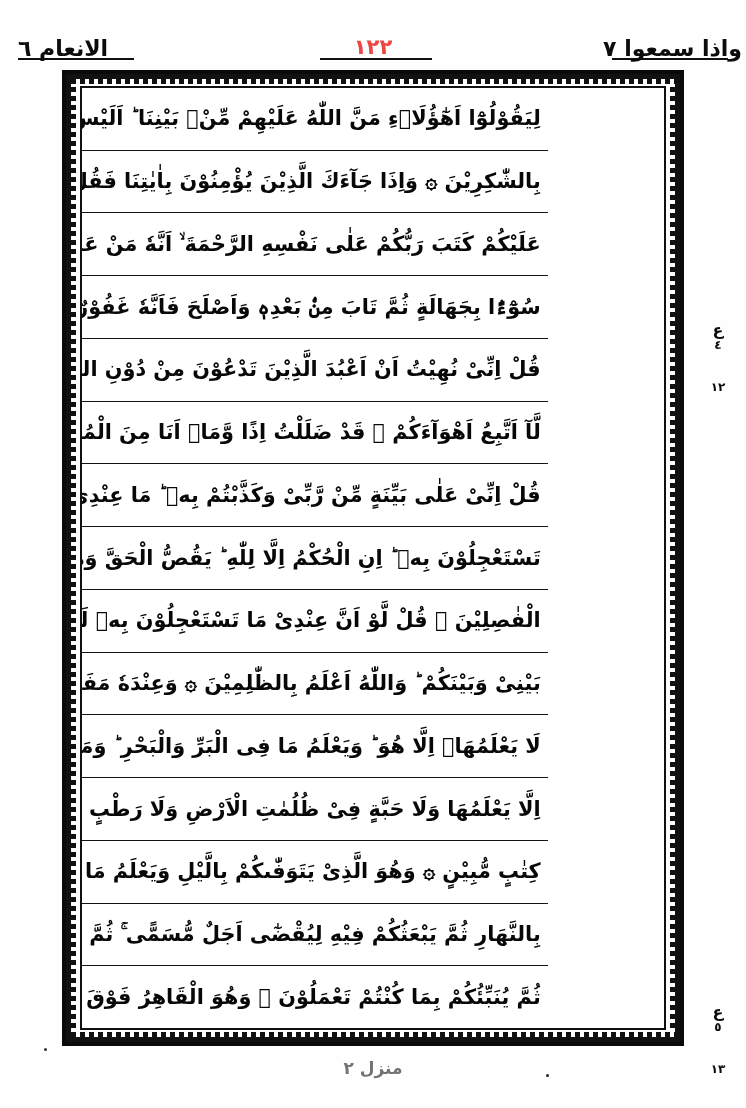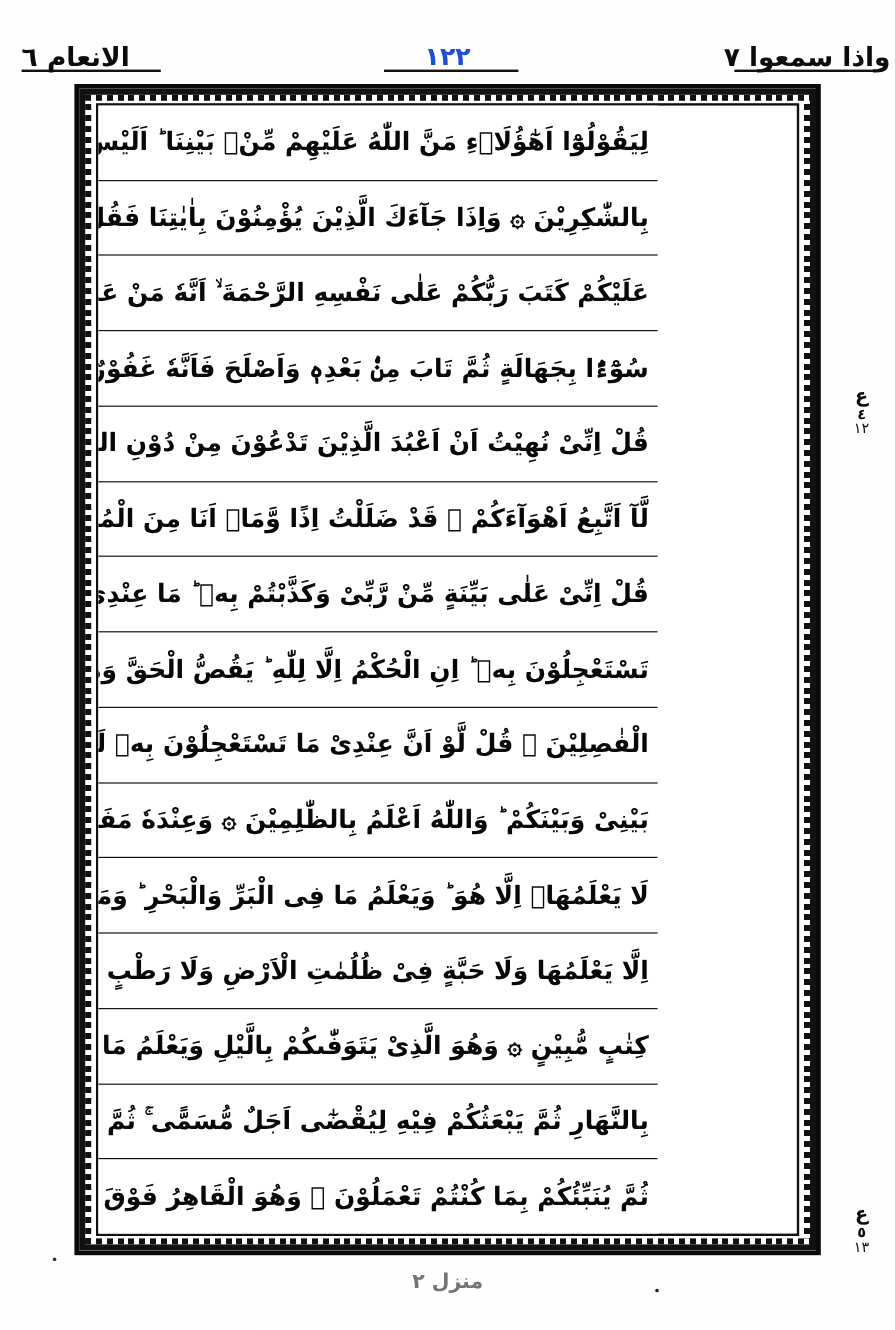--- a/index.html
+++ b/index.html
@@ -43,21 +43,21 @@
     color:#0c0c0c;
   }
   .hdr-juz{right:4px;text-align:right;}
   .hdr-surah{left:18px;text-align:left;}
   .hdr-page{
     position:absolute;
     left:0;right:0;bottom:5px;
     text-align:center;
     font-size:21px;
     font-weight:700;
-    color:#1d4ed8;
+    color:#ef4444;
     letter-spacing:1px;
   }
 
   
   .frame-outer{
     position:absolute;
     left:62px;top:70px;
     width:622px;height:976px;
     border:4px solid #0a0a0a;
     box-sizing:border-box;
@@ -125,21 +125,21 @@
   .ruku{
     position:absolute;
     width:40px;
     text-align:center;
     direction:rtl;
     color:#0b0b0b;
     line-height:1.05;
   }
   .ruku .ayn{font-size:16px;font-weight:700;display:block;}
   .ruku .num{font-size:12px;font-weight:700;display:block;}
-  .ruku .den{font-size:12px;font-weight:400;display:block;}
+  .ruku .den{font-size:12px;font-weight:700;display:block;margin-top:30px;}
   .ruku-top{left:698px;top:322px;}
   .ruku-bottom{left:698px;top:1004px;}
 
   
   .footer{
     position:absolute;
     left:0;right:0;
     top:1058px;
     text-align:center;
     direction:rtl;

